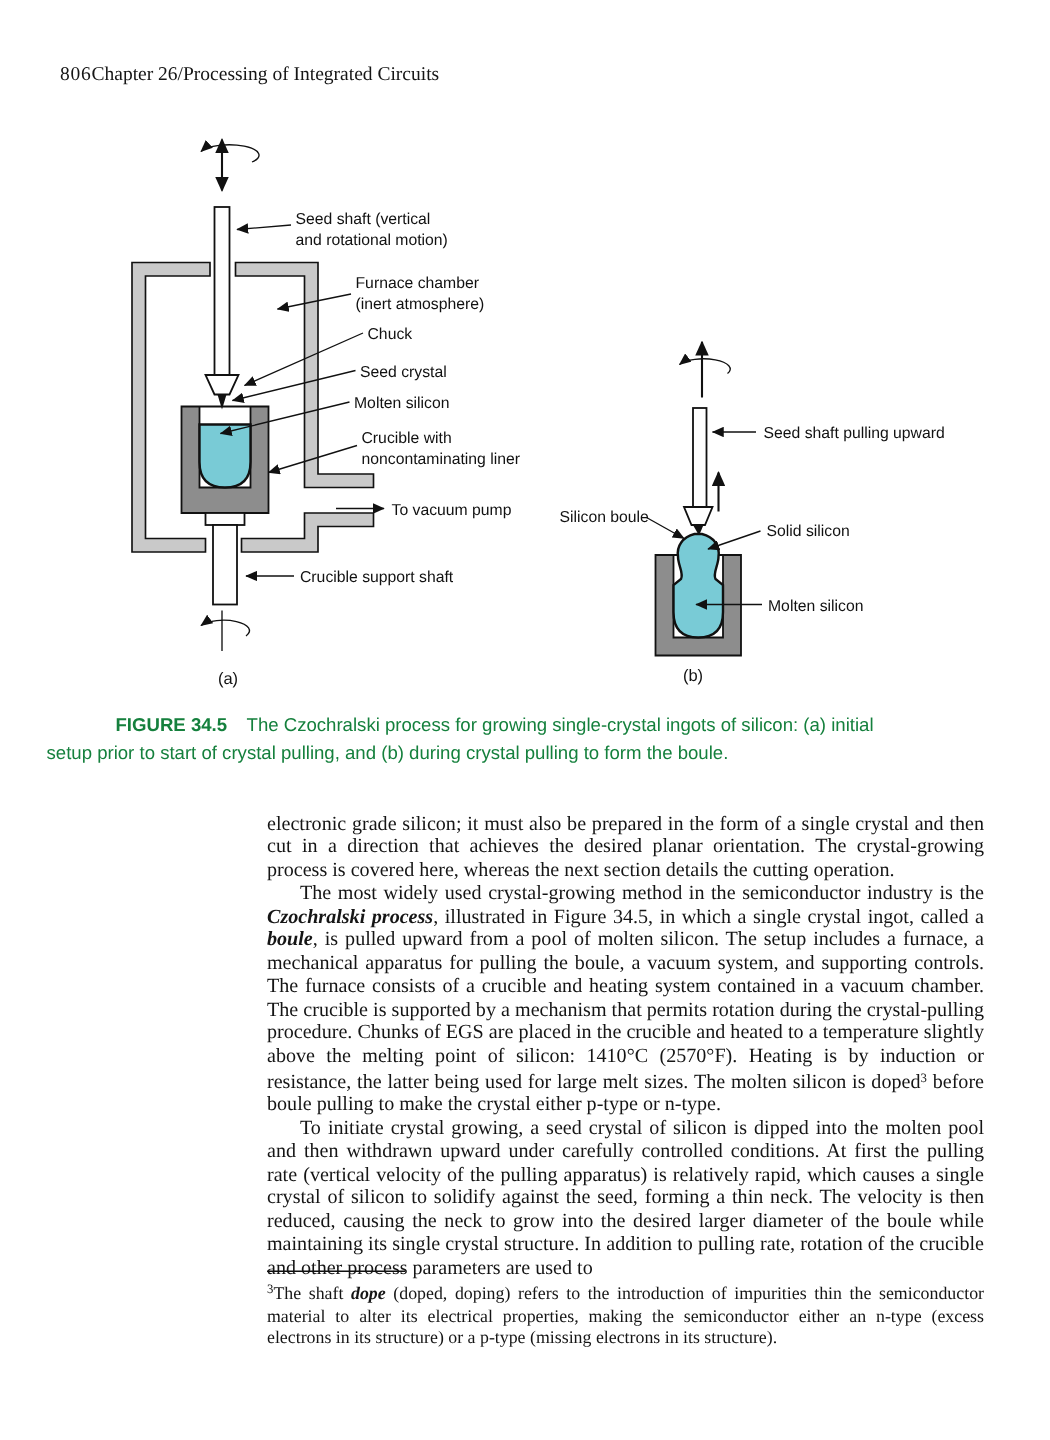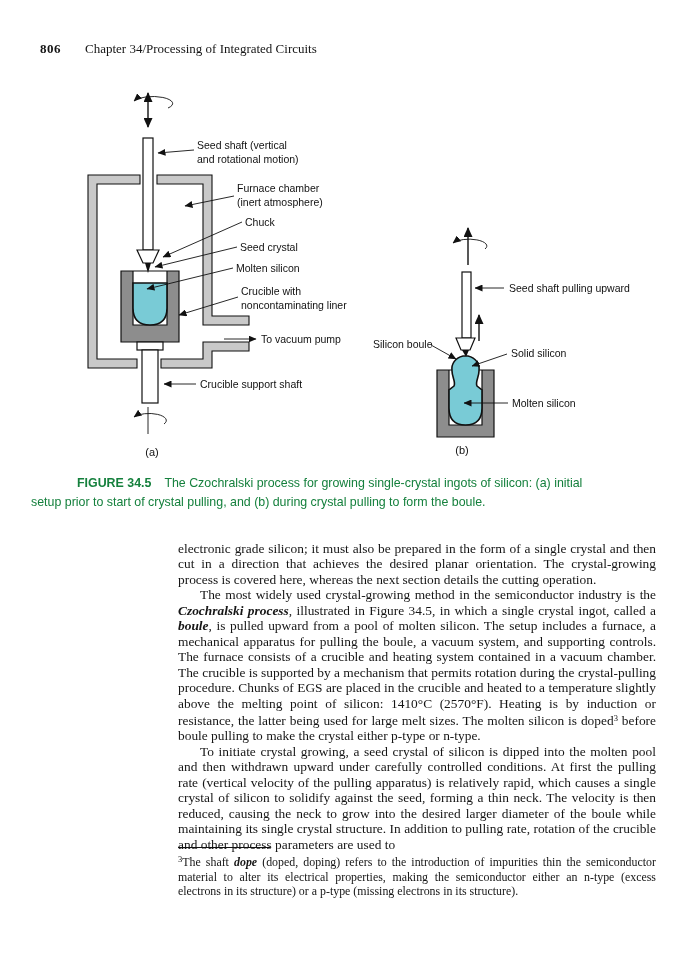--- a/index.html
+++ b/index.html
@@ -1,20 +1,20 @@
 <!DOCTYPE html>
 <html><head>
 <meta charset="utf-8">
 <style>
   html,body{margin:0;padding:0;background:#e8e8e8;}
   #page{position:relative;width:700px;height:960px;background:#ffffff;overflow:hidden;
         font-family:"Liberation Serif",serif;color:#151515;}
   
   #hdr{position:absolute;top:41px;left:40px;font-size:13px;}
-  #hdr .pnum{font-weight:bold;margin-right:24px;letter-spacing:.5px;text-align:center;}
+  #hdr .pnum{font-weight:normal;letter-spacing:.5px;text-align:center;}
   
   #figsvg{position:absolute;top:0;left:0;}
   .lbl{font-family:"Liberation Sans",sans-serif;font-size:10.5px;fill:#111;}
   .sublbl{font-family:"Liberation Sans",sans-serif;font-size:11px;fill:#111;}
   .ln{stroke:#111;stroke-width:0.9;fill:none;}
   .lnb{stroke:#111;stroke-width:1.4;fill:none;}
   .wall{fill:#c9c9c9;stroke:#111;stroke-width:1.1;}
   .cruc{fill:#8d8d8d;stroke:#111;stroke-width:1.2;}
   .melt{fill:#79cbd6;stroke:#111;stroke-width:1.6;}
   .white{fill:#ffffff;stroke:#111;stroke-width:1.2;}
@@ -34,21 +34,21 @@
   #fnrule{position:absolute;left:178px;top:847px;width:92px;border-top:1.4px solid #111;}
   #footnote{position:absolute;left:178px;top:852px;width:478px;font-size:11.9px;
             line-height:14.6px;text-align:justify;}
 </style>
 </head>
 <body>
 
 <div id="page">
 
   <div id="hdr">
-    <span class="pnum">806</span><span>Chapter 34/Processing of Integrated Circuits</span>
+    <span class="pnum">806</span><span>Chapter 26/Processing of Integrated Circuits</span>
   </div>
 
   <svg id="figsvg" width="700" height="470" viewBox="0 0 700 470">
     <defs>
       <marker id="arr" markerUnits="userSpaceOnUse" markerWidth="8" markerHeight="7" refX="7.5" refY="3.5" orient="auto-start-reverse">
         <path d="M0,0 L8,3.5 L0,7 Z" fill="#111"></path>
       </marker>
       <marker id="arrb" markerUnits="userSpaceOnUse" markerWidth="10" markerHeight="9" refX="9" refY="4.5" orient="auto-start-reverse">
         <path d="M0,0 L10,4.5 L0,9 Z" fill="#111"></path>
       </marker>

